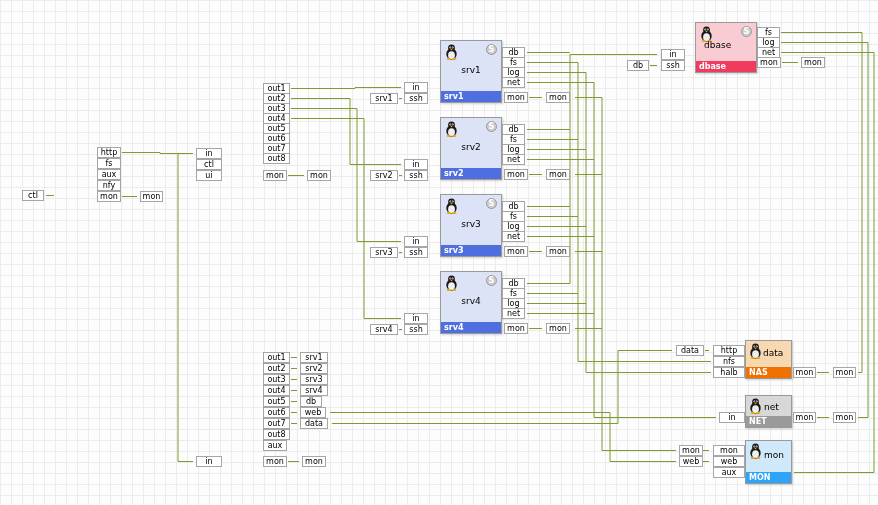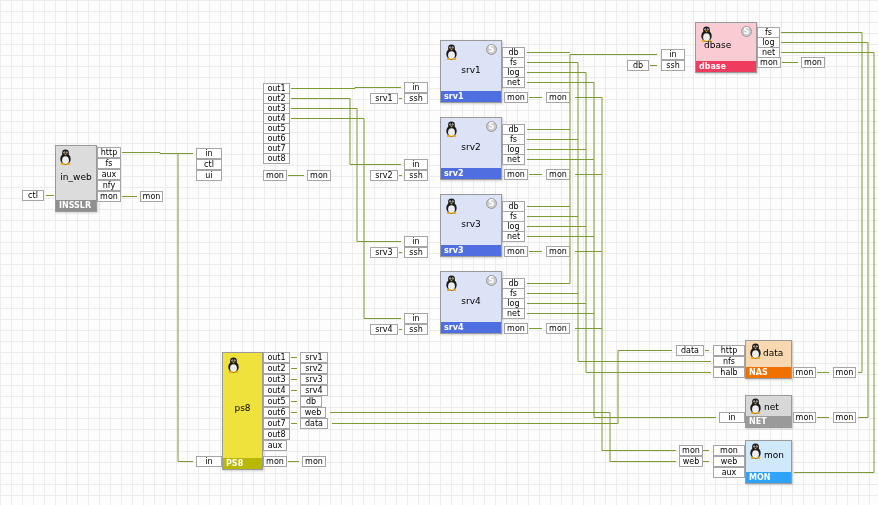--- a/index.html
+++ b/index.html
@@ -103,36 +103,22 @@
     <polyline points="781,32.5 862,32.5 862,372.5 858,372.5"></polyline>
     <polyline points="781,42.5 868,42.5 868,417.5 858,417.5"></polyline>
     <polyline points="781,52.5 874,52.5 874,472.5 794,472.5"></polyline>
     <polyline points="817,372.5 829,372.5"></polyline>
     <polyline points="817,417.5 829,417.5"></polyline>
     <polyline points="703,450.5 709,450.5"></polyline>
     <polyline points="703,461.5 709,461.5"></polyline>
     <polyline points="705,350.5 709,350.5"></polyline>
   </svg>
 
-  <div class="node" style="left:55px;top:145px;width:42px;height:67px;background:var(--inweb-fill,#dcdcdc)">
-    <svg class="tux" style="left:3px;top:3px" viewBox="0 0 13 16">
-        <use href="#tux"></use>
-      </svg>
-    <div class="nt" style="top:26px">in_web</div>
-    <div class="nb" style="background:var(--inweb-bar,#8f8f8f)">INSSLR</div>
-  </div>
-
-
-  <div class="node" style="left:222px;top:352px;width:41px;height:118px;background:var(--halb-fill,#f0e23c)">
-    <svg class="tux" style="left:4px;top:4px" viewBox="0 0 13 16">
-        <use href="#tux"></use>
-      </svg>
-    <div class="nt" style="top:50px">ps8</div>
-    <div class="nb" style="background:var(--halb-bar,#b8b800)">PS8</div>
-  </div>
+
+
 
   <div class="node" style="left:440px;top:40px;width:62px;height:63px;background:var(--srv-fill,#dde3f7)">
     <svg class="tux" style="left:4px;top:3px" viewBox="0 0 13 16">
         <use href="#tux"></use>
       </svg>
     <div class="sb" style="left:45px;top:3px">S</div>
     <div class="nt" style="top:24px">srv1</div>
     <div class="nb" style="background:var(--srv-bar,#4f6fe0)">srv1</div>
   </div>
 

